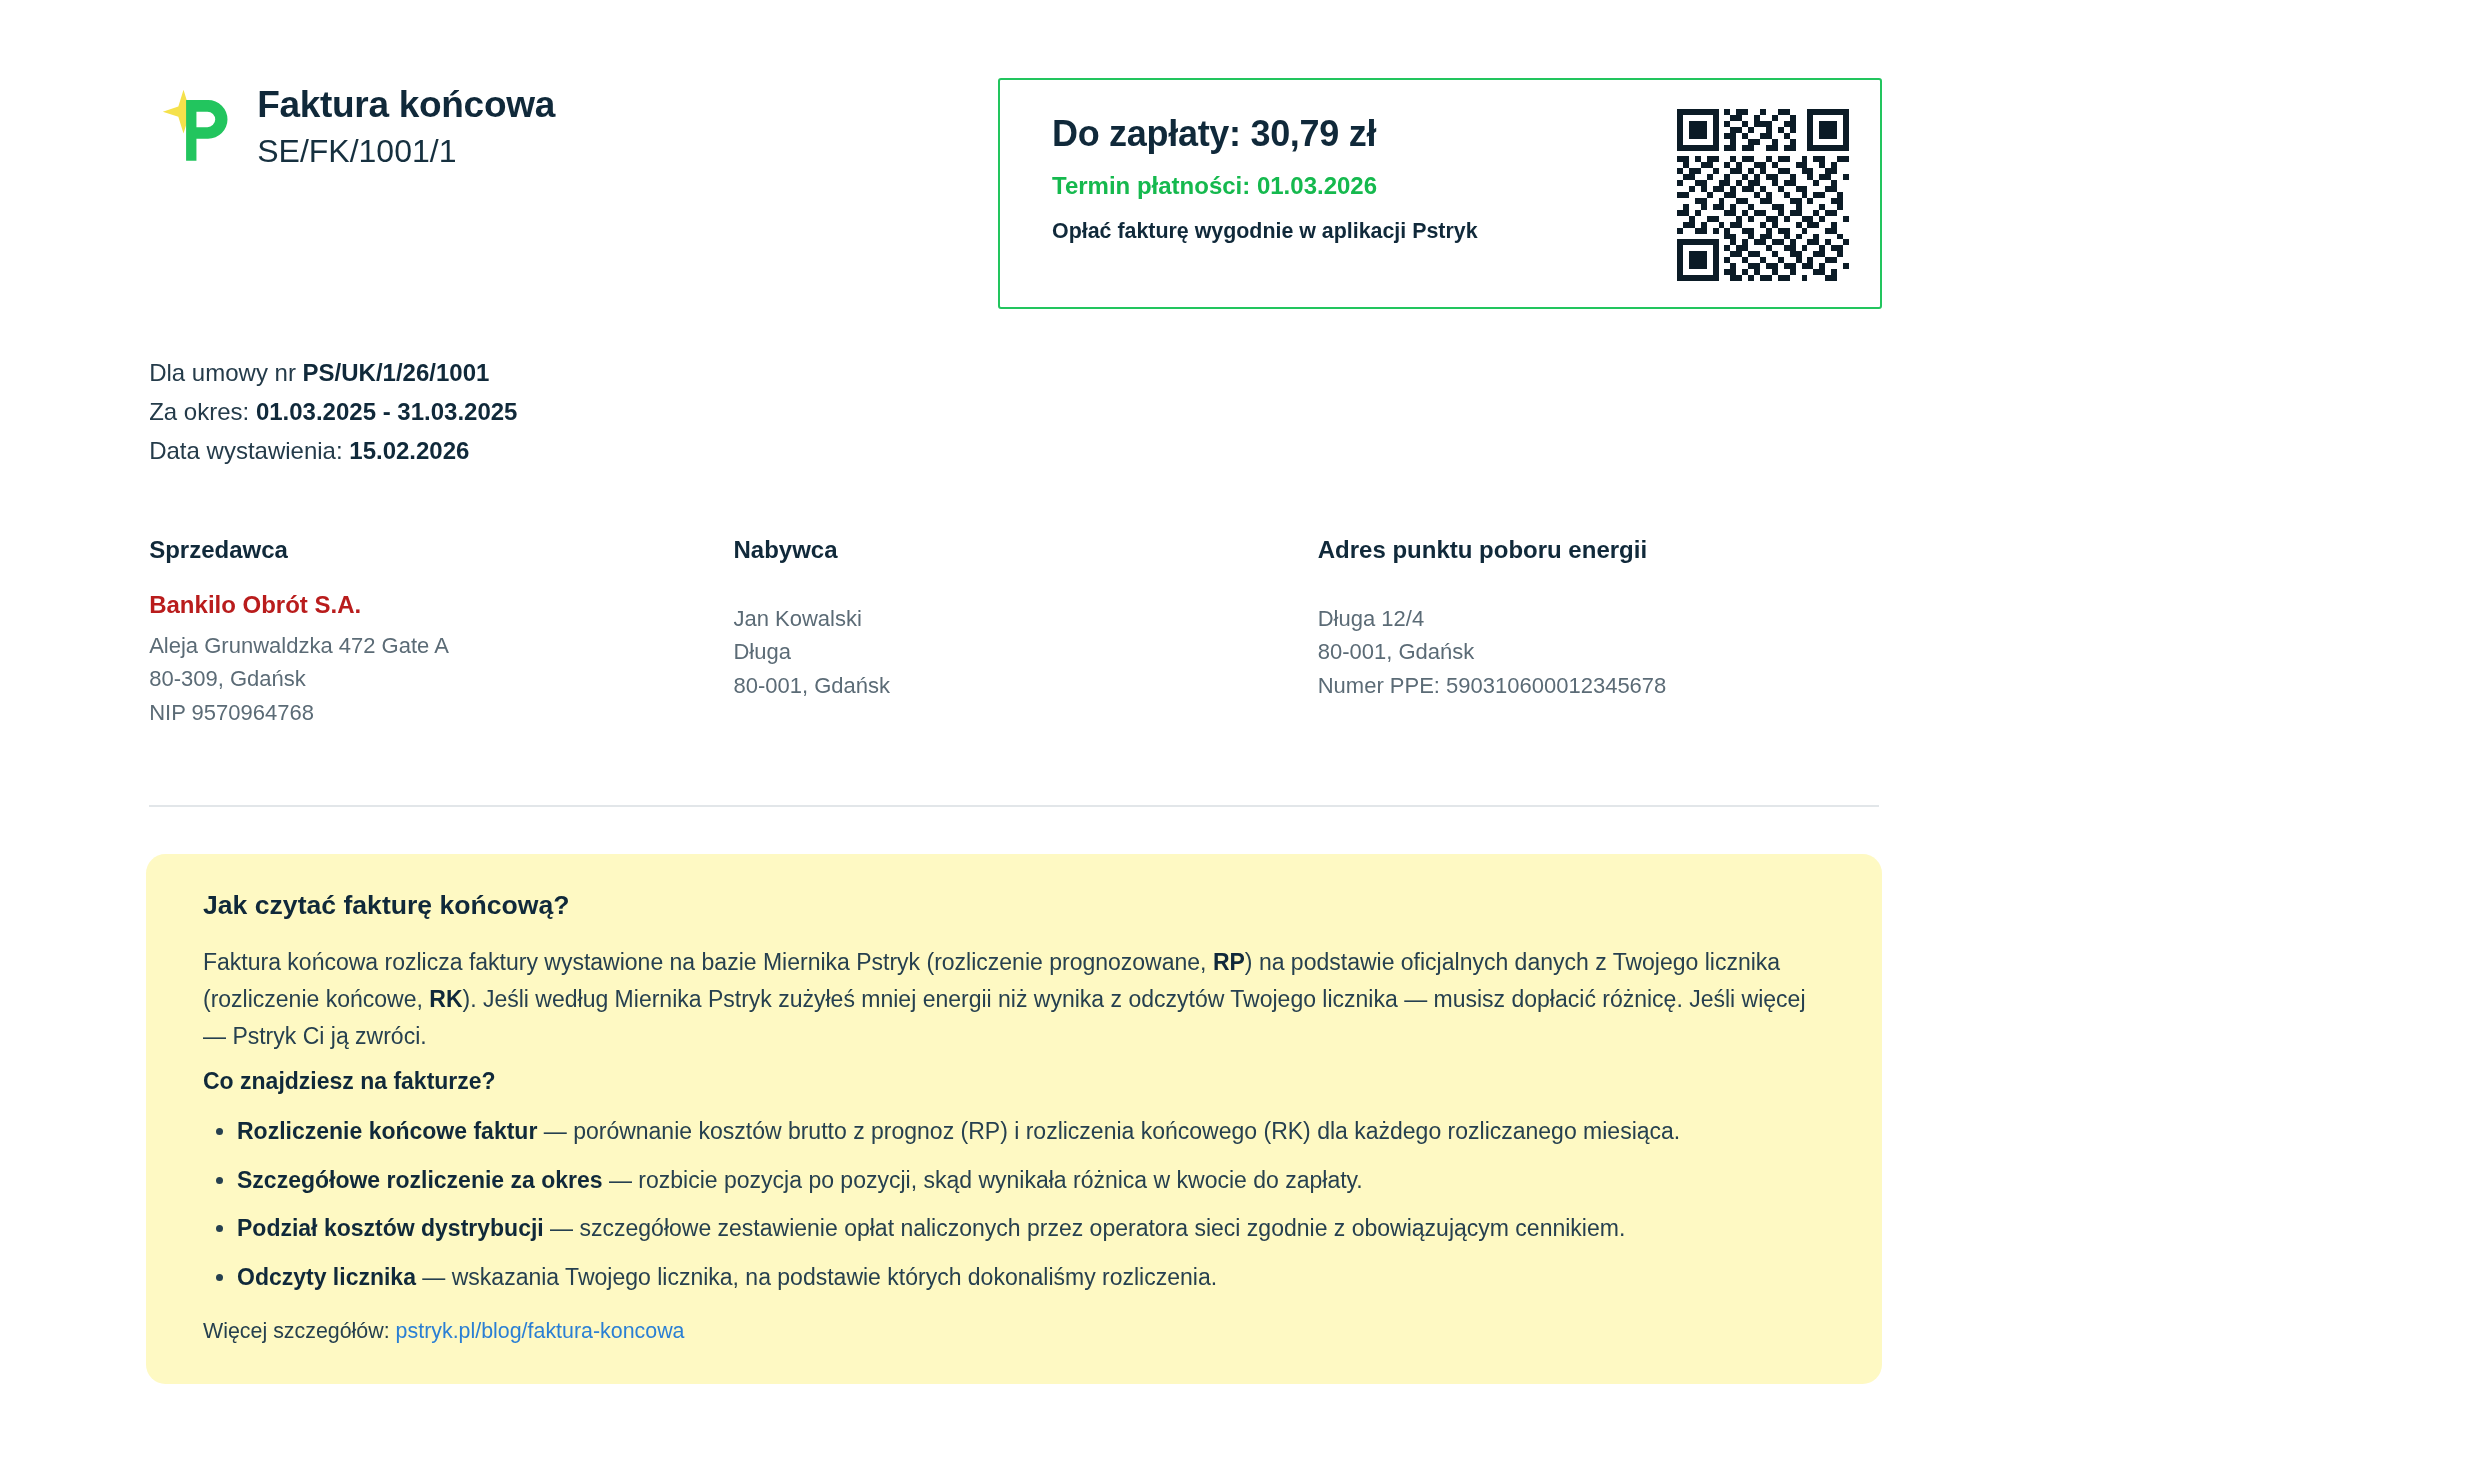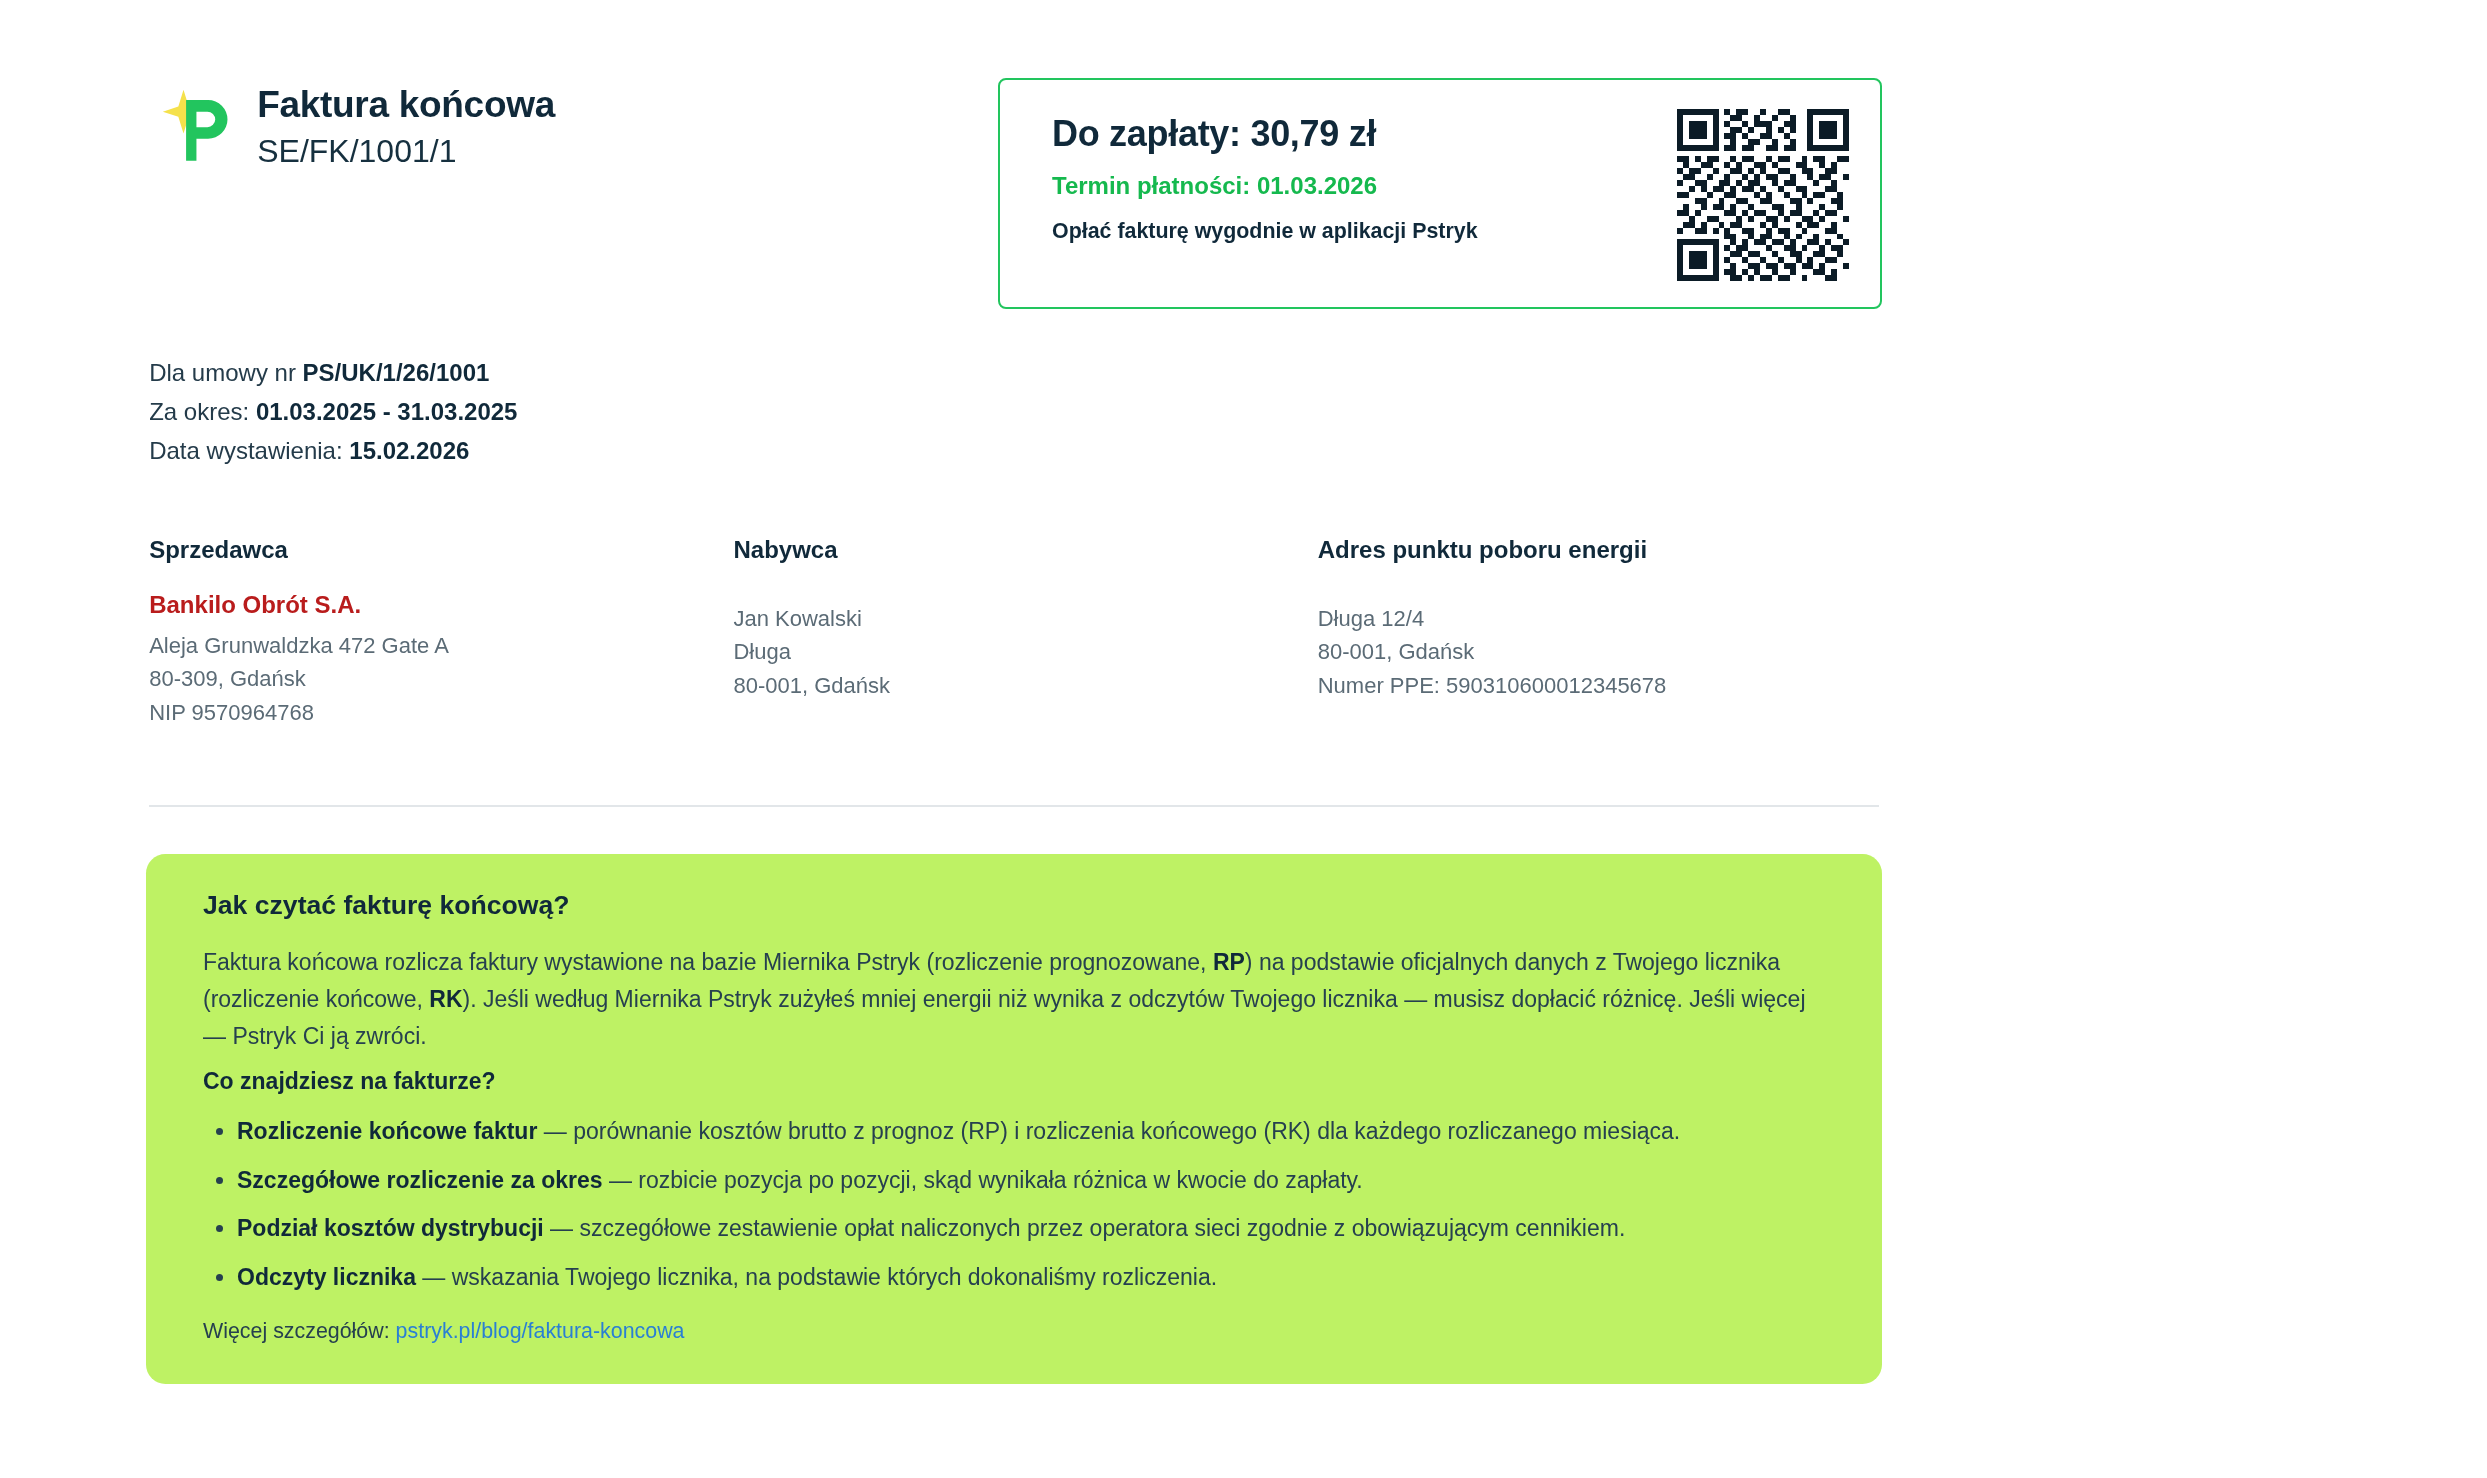--- a/index.html
+++ b/index.html
@@ -59,21 +59,21 @@
     color: #16303f;
     margin-top: 7.8px;
     line-height: 1.1;
   }
 
   
   .pay-box {
     width: 884px;
     box-sizing: border-box;
     border: 2.6px solid #22c55e;
-    border-radius: 8px;
+    border-radius: 3px;
     padding: 27px 31px 26px 52px;
     display: flex;
     justify-content: space-between;
     align-items: flex-start;
     margin-top: 6.5px;
   }
   .pay-left { padding-top: 6.5px; }
   .pay-amount {
     font-size: 36px;
     font-weight: 700;
@@ -139,21 +139,21 @@
 
   .divider {
     height: 1.9px;
     background: #e2e6e9;
     margin: 76px 3.2px 0 3.2px;
   }
 
   
   .info {
     margin-top: 47px;
-    background: #bef264;
+    background: #fef9c3;
     border-radius: 19.4px;
     padding: 36px 57px 40px 57px;
   }
   .info-title {
     font-size: 26.6px;
     font-weight: 700;
     color: #10293a;
   }
   .info-para {
     font-size: 23px;

